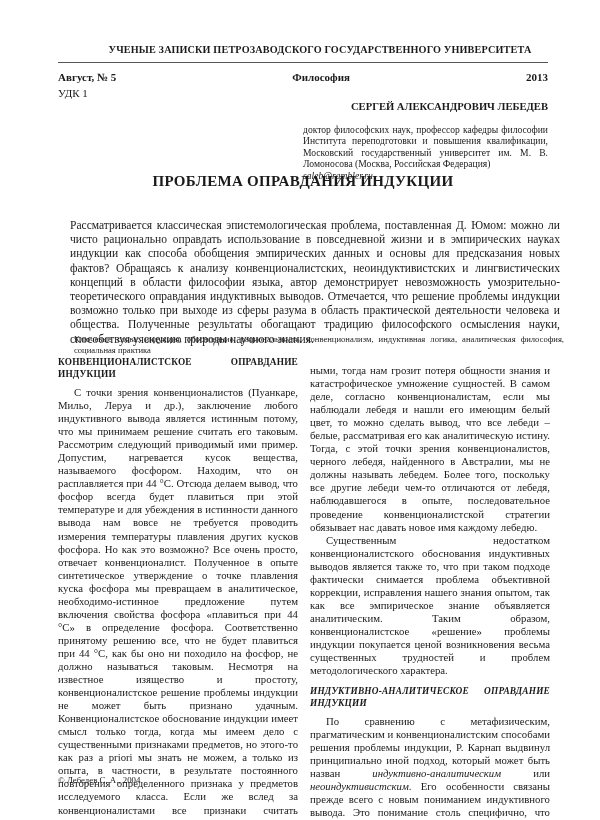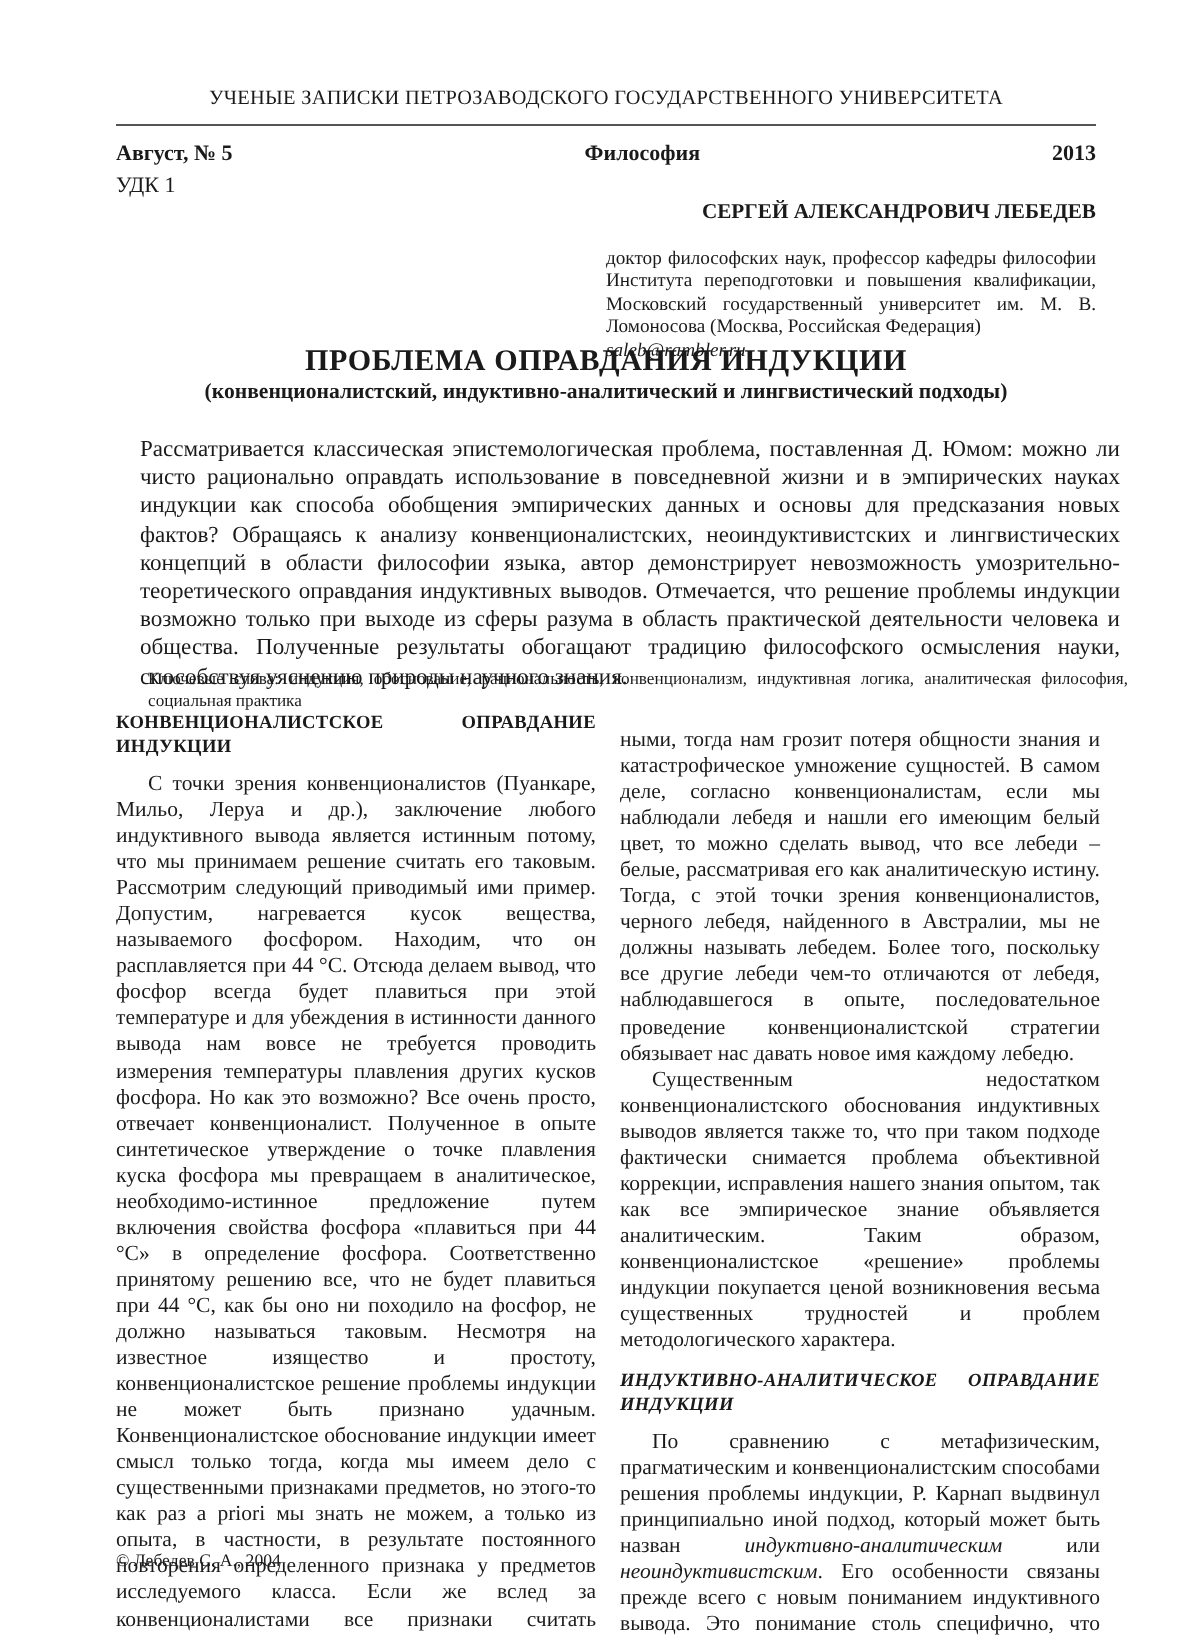--- a/index.html
+++ b/index.html
@@ -1,20 +1,20 @@
 <!DOCTYPE html>
 <html><head>
 <meta charset="utf-8">
 <style>
   html, body { margin: 0; padding: 0; background: #ffffff; }
   body { width: 600px; height: 820px; position: relative; overflow: hidden;
          font-family: "Liberation Serif", "DejaVu Serif", serif; color: #1a1a1a; }
   .abs { position: absolute; }
-  .journal-title { left: 58px; width: 490px; top: 44px; text-align: center;
-    font-weight: normal; font-size: 10.2px; letter-spacing: 0.15px; }
+  .journal-title { left: 75px; width: 490px; top: 44px; text-align: center;
+    font-weight: bold; font-size: 10.2px; letter-spacing: 0.15px; }
   .rule { left: 58px; width: 490px; top: 62px; height: 0; border-top: 1px solid #555; }
   .meta-row { left: 58px; width: 490px; top: 71px; font-weight: bold; font-size: 11px;
     display: flex; justify-content: space-between; }
   .meta-row span { display: block; text-align: center; }
   .udk { left: 58px; top: 87px; font-size: 11px; }
   .author { left: 303px; width: 245px; top: 101px; font-size: 9.6px; line-height: 11.6px; }
   .author-name { text-align: right; font-weight: bold; font-size: 10.6px; margin-bottom: 11px; }
   .author p { margin: 0; text-align: justify; }
   .author .email { font-style: italic; }
   .title { left: 58px; width: 490px; top: 174px; text-align: center; font-weight: bold; }
@@ -50,21 +50,20 @@
 <div class="abs udk">УДК 1</div>
 
 <div class="abs author">
   <div class="author-name">СЕРГЕЙ АЛЕКСАНДРОВИЧ ЛЕБЕДЕВ</div>
   <p>доктор философских наук, профессор кафедры философии Института переподготовки и повышения квалификации, Московский государственный университет им. М. В. Ломоносова (Москва, Российская Федерация)</p>
   <p class="email">saleb@rambler.ru</p>
 </div>
 
 <div class="abs title">
   <div class="t1">ПРОБЛЕМА ОПРАВДАНИЯ ИНДУКЦИИ</div>
-  <div class="t2">(конвенционалистский, индуктивно-аналитический и лингвистический подходы)</div>
 </div>
 
 <p class="abs abstract">Рассматривается классическая эпистемологическая проблема, поставленная Д. Юмом: можно ли чисто рационально оправдать использование в повседневной жизни и в эмпирических науках индукции как способа обобщения эмпирических данных и основы для предсказания новых фактов? Обращаясь к анализу конвенционалистских, неоиндуктивистских и лингвистических концепций в области философии языка, автор демонстрирует невозможность умозрительно-теоретического оправдания индуктивных выводов. Отмечается, что решение проблемы индукции возможно только при выходе из сферы разума в область практической деятельности человека и общества. Полученные результаты обогащают традицию философского осмысления науки, способствуя уяснению природы научного знания.</p>
 <p class="abs keywords">Ключевые слова: индукция, обоснование, рациональность, конвенционализм, индуктивная логика, аналитическая философия, социальная практика</p>
 
 <div class="abs col col-left">
   <h3>КОНВЕНЦИОНАЛИСТСКОЕ ОПРАВДАНИЕ ИНДУКЦИИ</h3>
   <p>С точки зрения конвенционалистов (Пуанкаре, Мильо, Леруа и др.), заключение любого индуктивного вывода является истинным потому, что мы принимаем решение считать его таковым. Рассмотрим следующий приводимый ими пример. Допустим, нагревается кусок вещества, называемого фосфором. Находим, что он расплавляется при 44 °С. Отсюда делаем вывод, что фосфор всегда будет плавиться при этой температуре и для убеждения в истинности данного вывода нам вовсе не требуется проводить измерения температуры плавления других кусков фосфора. Но как это возможно? Все очень просто, отвечает конвенционалист. Полученное в опыте синтетическое утверждение о точке плавления куска фосфора мы превращаем в аналитическое, необходимо-истинное предложение путем включения свойства фосфора «плавиться при 44 °С» в определение фосфора. Соответственно принятому решению все, что не будет плавиться при 44 °С, как бы оно ни походило на фосфор, не должно называться таковым. Несмотря на известное изящество и простоту, конвенционалистское решение проблемы индукции не может быть признано удачным. Конвенционалистское обоснование индукции имеет смысл только тогда, когда мы имеем дело с существенными признаками предметов, но этого-то как раз a priori мы знать не можем, а только из опыта, в частности, в результате постоянного повторения определенного признака у предметов исследуемого класса. Если же вслед за конвенционалистами все признаки считать существен-</p>
 </div>
 

